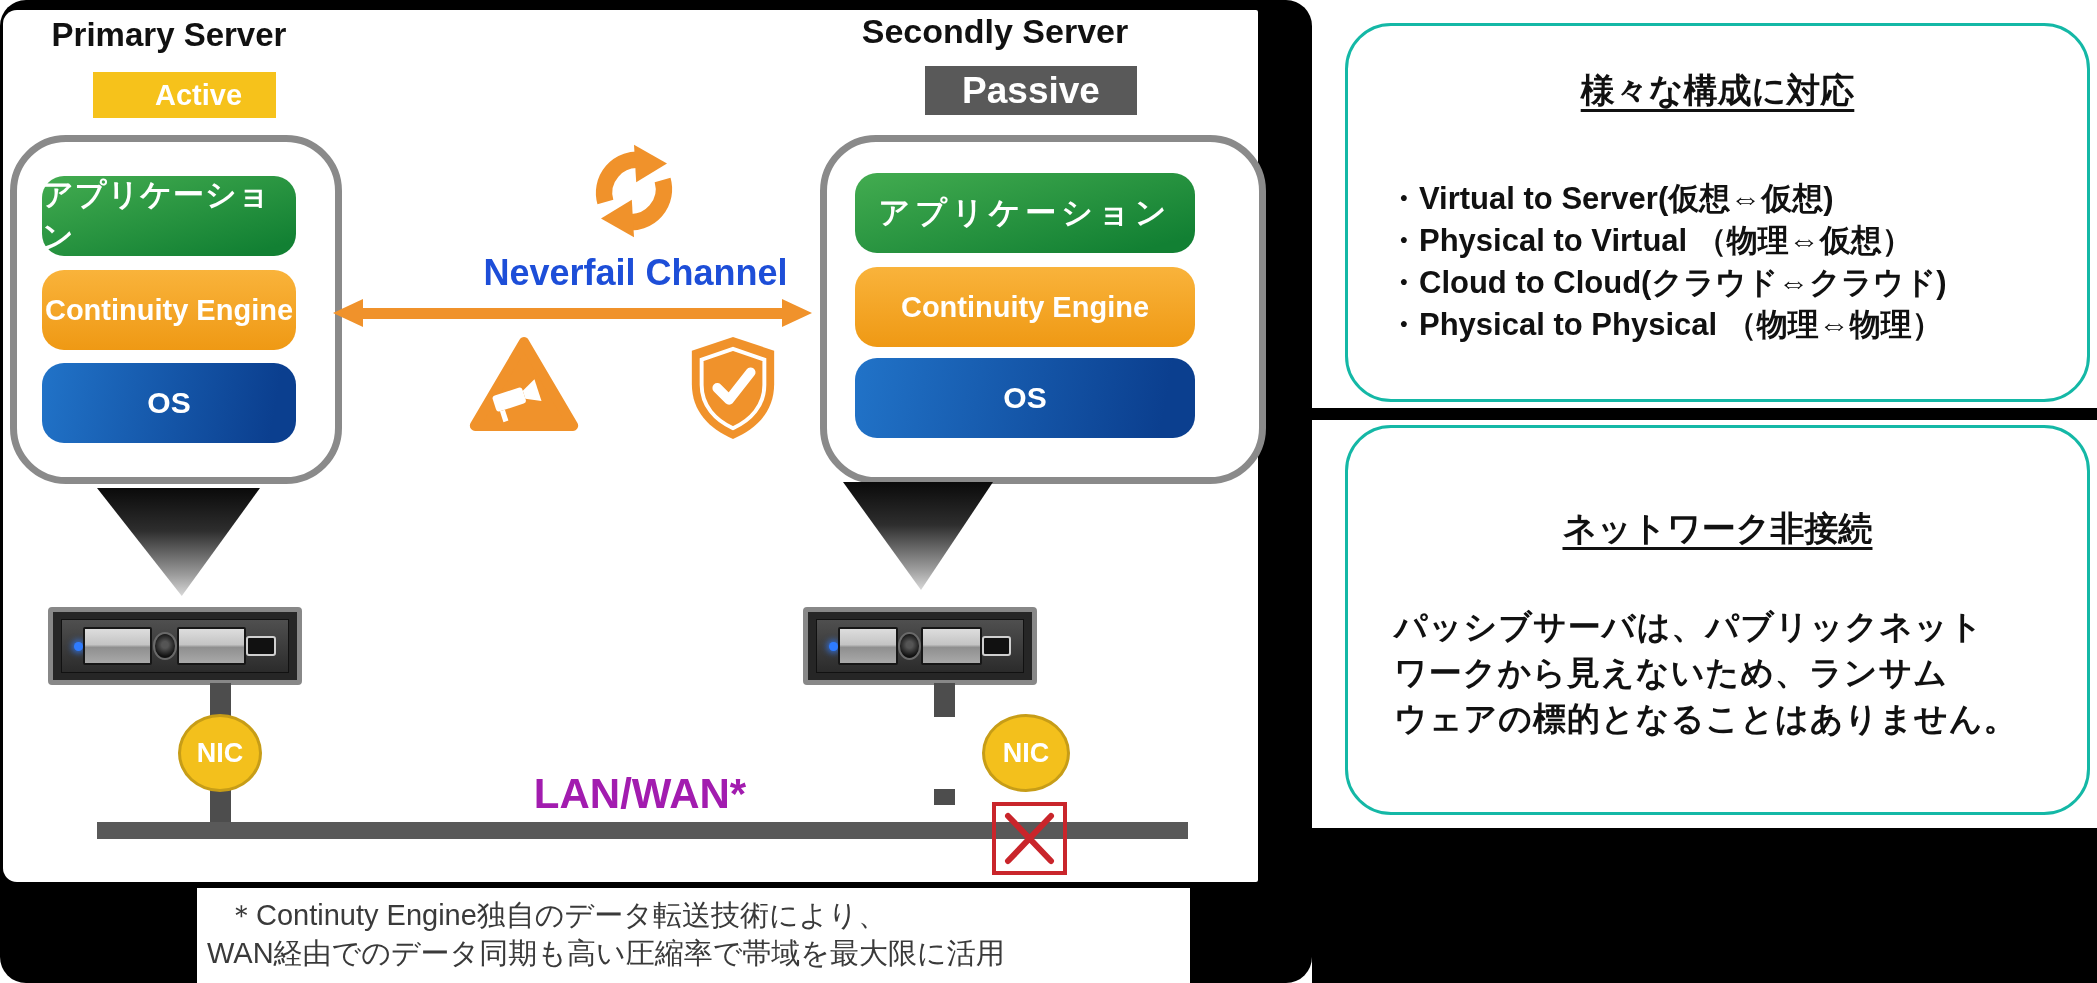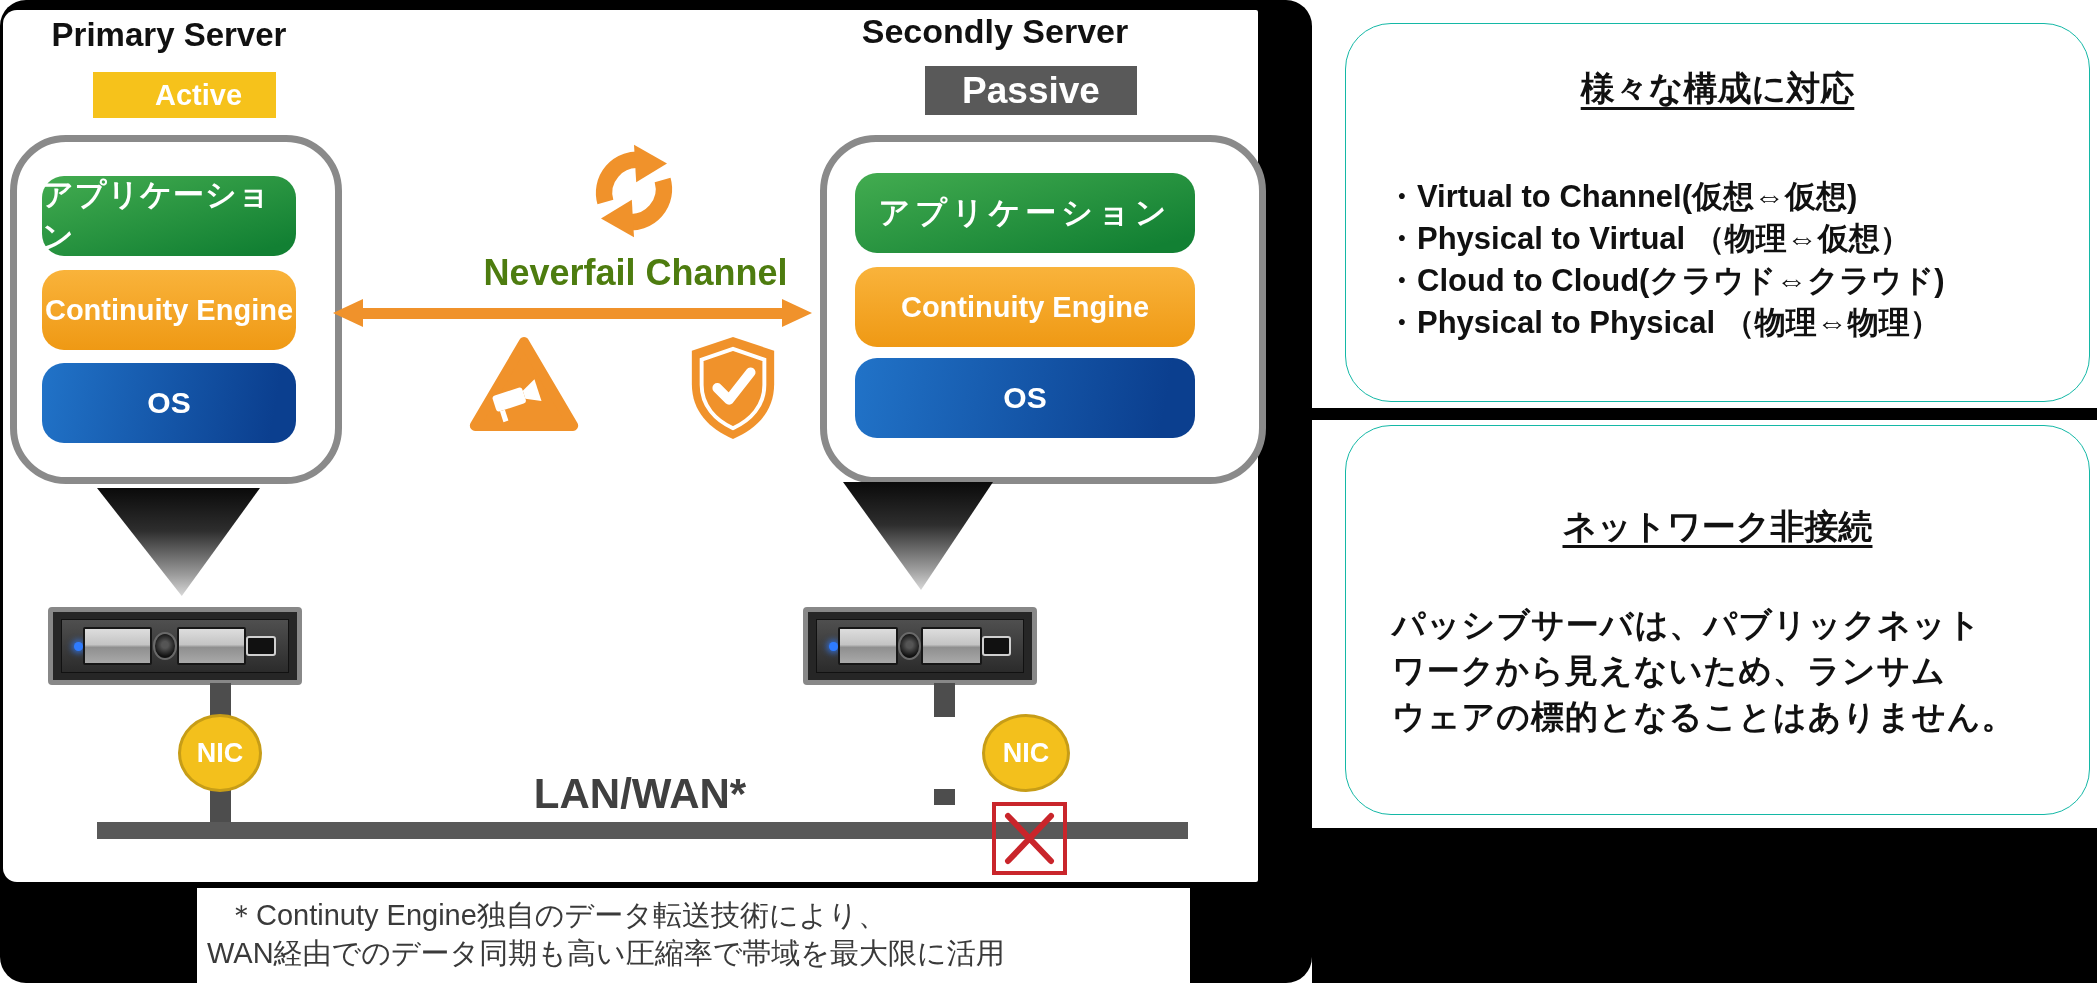--- a/index.html
+++ b/index.html
@@ -31,21 +31,21 @@
   .os{background:linear-gradient(100deg,#2173C8 0%,#0B3F8F 90%);font-size:30px;text-align:right;}
   #p-app{left:42px;top:176px;width:254px;height:80px;}
   #p-engine{left:42px;top:270px;width:254px;height:80px;}
   #p-os{left:42px;top:363px;width:254px;height:80px;}
   #s-app{left:855px;top:173px;width:340px;height:80px;letter-spacing:5px;}
   #s-engine{left:855px;top:267px;width:340px;height:80px;}
   #s-os{left:855px;top:358px;width:340px;height:80px;}
 
   
   #sync-icon{left:573px;top:136px;width:122px;height:110px;}
-  #channel-label{left:448px;top:252px;width:375px;text-align:center;font-size:36px;font-weight:700;color:#4d7c0f;}
+  #channel-label{left:448px;top:252px;width:375px;text-align:center;font-size:36px;font-weight:700;color:#1d4ed8;}
   #channel-arrow{left:333px;top:299px;width:479px;height:28px;}
   #camera-icon{left:466px;top:334px;width:116px;height:100px;}
   #shield-icon{left:684px;top:330px;width:98px;height:116px;}
 
   
   .funnel{clip-path:polygon(0 0,100% 0,52% 100%);
           background:linear-gradient(180deg,#0a0a0a 0%,#2e2e2e 40%,#9a9a9a 80%,#d8d8d8 100%);}
   #p-funnel{left:97px;top:488px;width:163px;height:108px;}
   #s-funnel{left:843px;top:482px;width:150px;height:108px;}
 
@@ -66,31 +66,31 @@
   .stub{background:#4D4D4D;}
   #p-stub-a{left:210px;top:683px;width:21px;height:34px;}
   #p-stub-b{left:210px;top:789px;width:21px;height:36px;}
   #s-stub-a{left:934px;top:683px;width:21px;height:34px;}
   #s-stub-b{left:934px;top:789px;width:21px;height:16px;}
   .nic{background:#F3C01C;border:3px solid #C79D17;border-radius:50%;color:#fff;font-weight:700;font-size:27px;
        display:flex;align-items:center;justify-content:center;box-sizing:border-box;}
   #p-nic{left:178px;top:714px;width:84px;height:78px;}
   #s-nic{left:982px;top:714px;width:88px;height:78px;}
   #lan-line{left:97px;top:822px;width:1091px;height:17px;background:#595959;}
-  #lan-label{left:520px;top:770px;width:240px;text-align:center;font-size:42px;font-weight:800;color:#404040;}
+  #lan-label{left:520px;top:770px;width:240px;text-align:center;font-size:42px;font-weight:800;color:#a21caf;}
   #x-box{left:992px;top:802px;width:75px;height:73px;border:4px solid #C9252B;box-sizing:border-box;}
 
   
   #footnote-box{left:197px;top:888px;width:993px;height:95px;background:#fff;color:#3A3A3A;}
   .fn-line{font-size:29px;line-height:37px;font-weight:500;}
   #fn1{padding:9px 0 0 30px;}
   #fn2{padding:1px 0 0 10px;}
 
   
-  .panel-box{border:1px solid #14b8a6;border-radius:46px;background:#fff;box-sizing:border-box;}
+  .panel-box{border:3px solid #14b8a6;border-radius:46px;background:#fff;box-sizing:border-box;}
   #config-box{left:1345px;top:23px;width:745px;height:379px;}
   #isolation-box{left:1345px;top:425px;width:745px;height:390px;}
   .panel-title{font-weight:700;font-size:34px;text-align:center;text-decoration:underline;
                text-underline-offset:7px;color:#111;}
   #config-title{margin-top:42px;}
   #config-list{margin:64px 0 0 40px;}
   .cfg-line{font-size:31px;font-weight:700;line-height:42px;color:#111;}
   #isolation-title{margin-top:78px;}
   #isolation-text{margin:52px 0 0 46px;}
   .iso-line{font-size:33px;font-weight:700;line-height:46px;color:#111;letter-spacing:1px;font-family:Liberation Serif, serif;}
@@ -194,21 +194,21 @@
   </div>
 
   <div class="abs" id="footnote-box">
     <div class="fn-line" id="fn1">＊Continuty Engine独自のデータ転送技術により、</div>
     <div class="fn-line" id="fn2">WAN経由でのデータ同期も高い圧縮率で帯域を最大限に活用</div>
   </div>
 
   <div class="abs panel-box" id="config-box">
     <div class="panel-title" id="config-title">様々な構成に対応</div>
     <div id="config-list">
-      <div class="cfg-line">・Virtual to Channel(仮想⇔仮想)</div>
+      <div class="cfg-line">・Virtual to Server(仮想⇔仮想)</div>
       <div class="cfg-line">・Physical to Virtual （物理⇔仮想）</div>
       <div class="cfg-line">・Cloud to Cloud(クラウド⇔クラウド)</div>
       <div class="cfg-line">・Physical to Physical （物理⇔物理）</div>
     </div>
   </div>
 
   <div class="abs panel-box" id="isolation-box">
     <div class="panel-title" id="isolation-title">ネットワーク非接続</div>
     <div id="isolation-text">
       <div class="iso-line">パッシブサーバは、パブリックネット</div>

